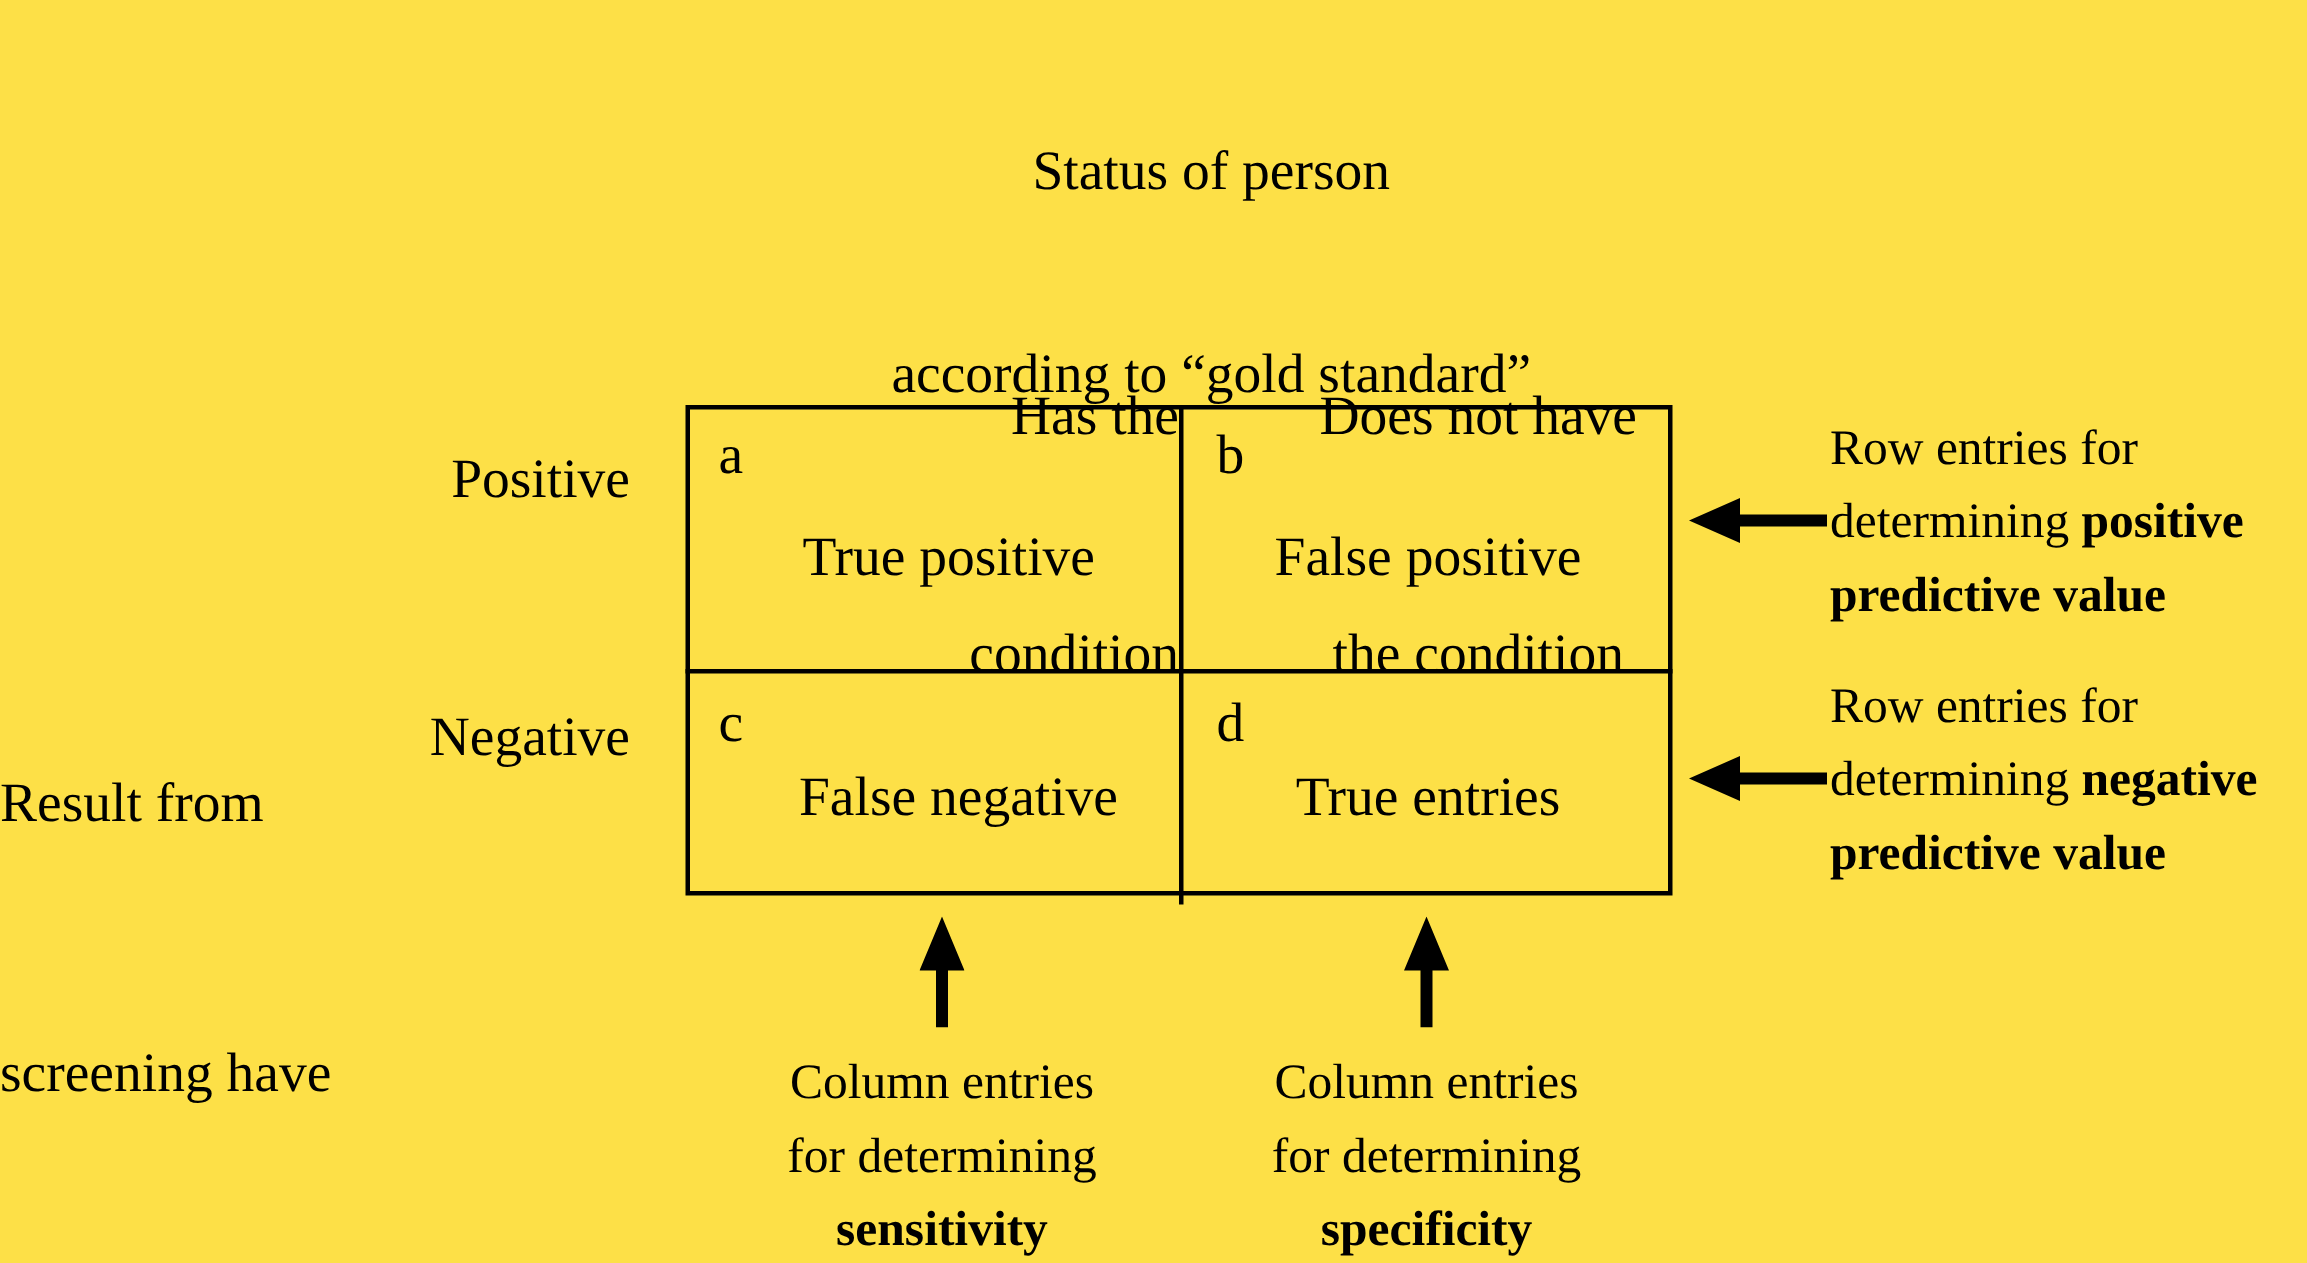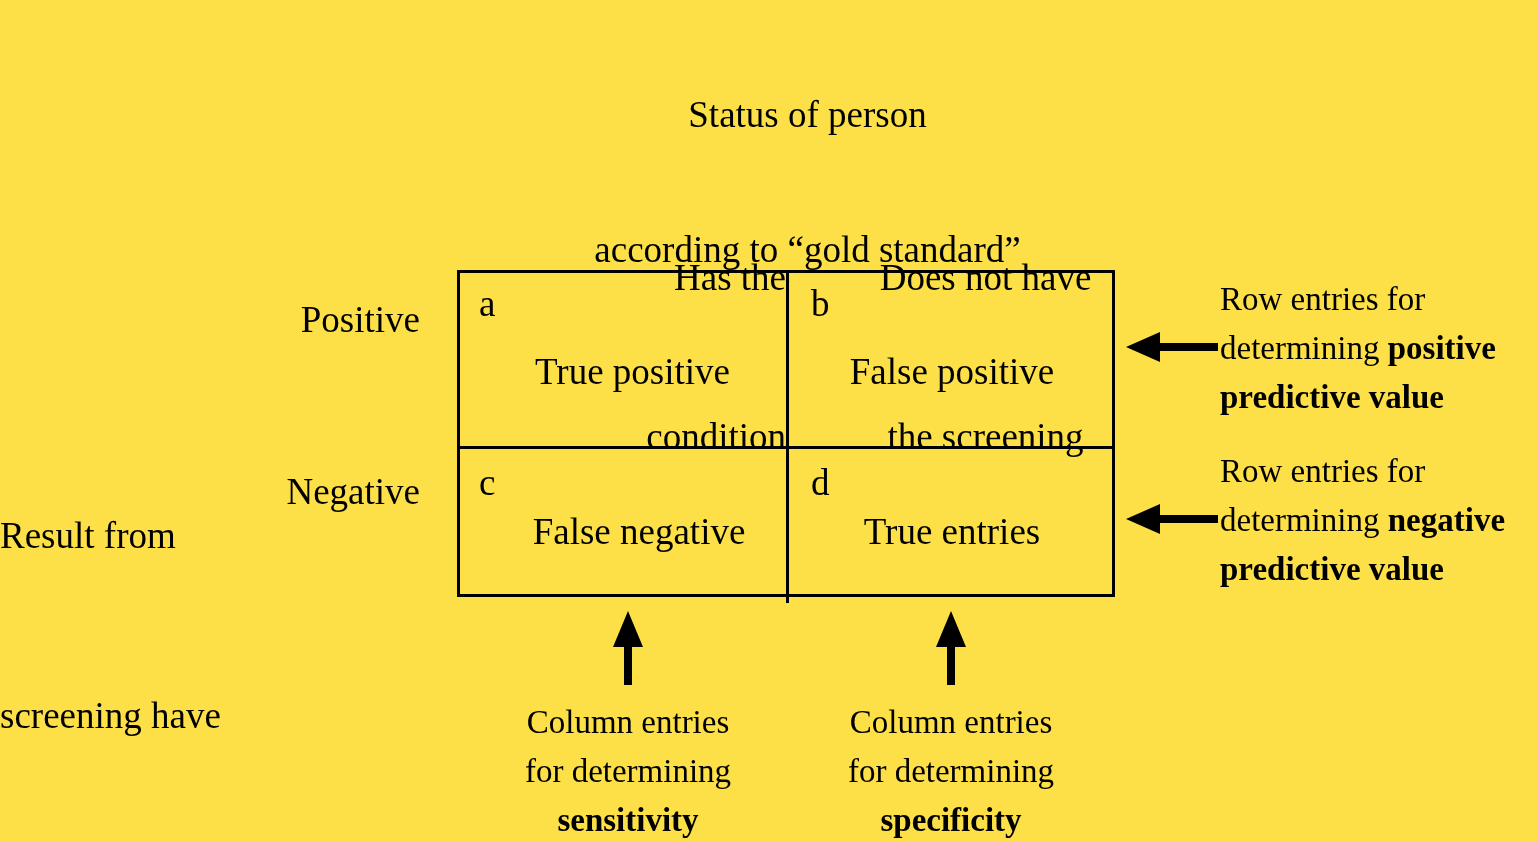--- a/index.html
+++ b/index.html
@@ -159,21 +159,21 @@
     <div>Status of person</div>
     <div>according to “gold standard”</div>
   </div>
 
   <div id="col-header-0" class="abs col-header">
     <div>Has the</div>
     <div>condition</div>
   </div>
   <div id="col-header-1" class="abs col-header">
     <div>Does not have</div>
-    <div>the screening</div>
+    <div>the condition</div>
   </div>
 
   <div id="row-axis-label" class="abs">
     <div>Result from</div>
     <div>screening have</div>
   </div>
 
   <div id="row-header-0" class="abs row-header">Positive</div>
   <div id="row-header-1" class="abs row-header">Negative</div>
 

